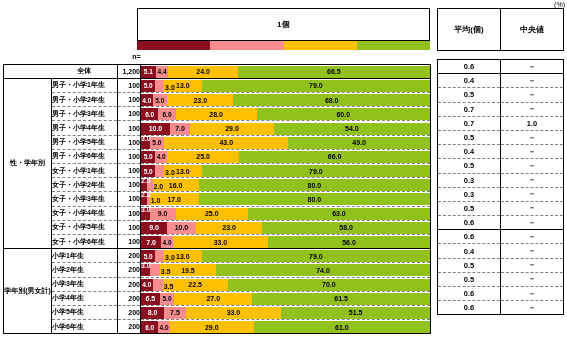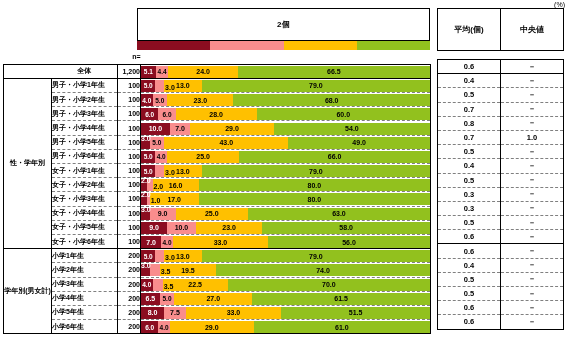--- a/index.html
+++ b/index.html
@@ -152,21 +152,21 @@
   }
 </style>
 </head>
 <body>
 
 <div id="root">
 
   <div class="unit-label">(%)</div>
 
   <div class="legend" id="legendBox">
-      <div class="legend-cell">2個</div>
+      <div class="legend-cell">1個</div>
     </div>
   <div class="legend-swatches" id="legendStrip">
       <div style="background: rgb(139, 13, 32);"></div>
       <div style="background: rgb(249, 141, 141);"></div>
       <div style="background: rgb(255, 192, 0);"></div>
       <div style="background: rgb(146, 193, 30);"></div>
     </div>
 
   <table class="main-table">
     <tbody id="mainBody">
@@ -456,24 +456,20 @@
         </tr>
         <tr>
           <td class="sv" style="border-bottom: 1px dashed rgb(128, 128, 128);">0.5</td>
           <td class="sv2" style="border-bottom: 1px dashed rgb(128, 128, 128);">－</td>
         </tr>
         <tr>
           <td class="sv" style="border-bottom: 1px dashed rgb(128, 128, 128);">0.7</td>
           <td class="sv2" style="border-bottom: 1px dashed rgb(128, 128, 128);">－</td>
         </tr>
         <tr>
-          <td class="sv" style="border-bottom: 1px dashed rgb(128, 128, 128);">0.8</td>
-          <td class="sv2" style="border-bottom: 1px dashed rgb(128, 128, 128);">－</td>
-        </tr>
-        <tr>
           <td class="sv" style="border-bottom: 1px dashed rgb(128, 128, 128);">0.7</td>
           <td class="sv2" style="border-bottom: 1px dashed rgb(128, 128, 128);">1.0</td>
         </tr>
         <tr>
           <td class="sv" style="border-bottom: 1px dashed rgb(128, 128, 128);">0.5</td>
           <td class="sv2" style="border-bottom: 1px dashed rgb(128, 128, 128);">－</td>
         </tr>
         <tr>
           <td class="sv" style="border-bottom: 1px dashed rgb(128, 128, 128);">0.4</td>
           <td class="sv2" style="border-bottom: 1px dashed rgb(128, 128, 128);">－</td>

